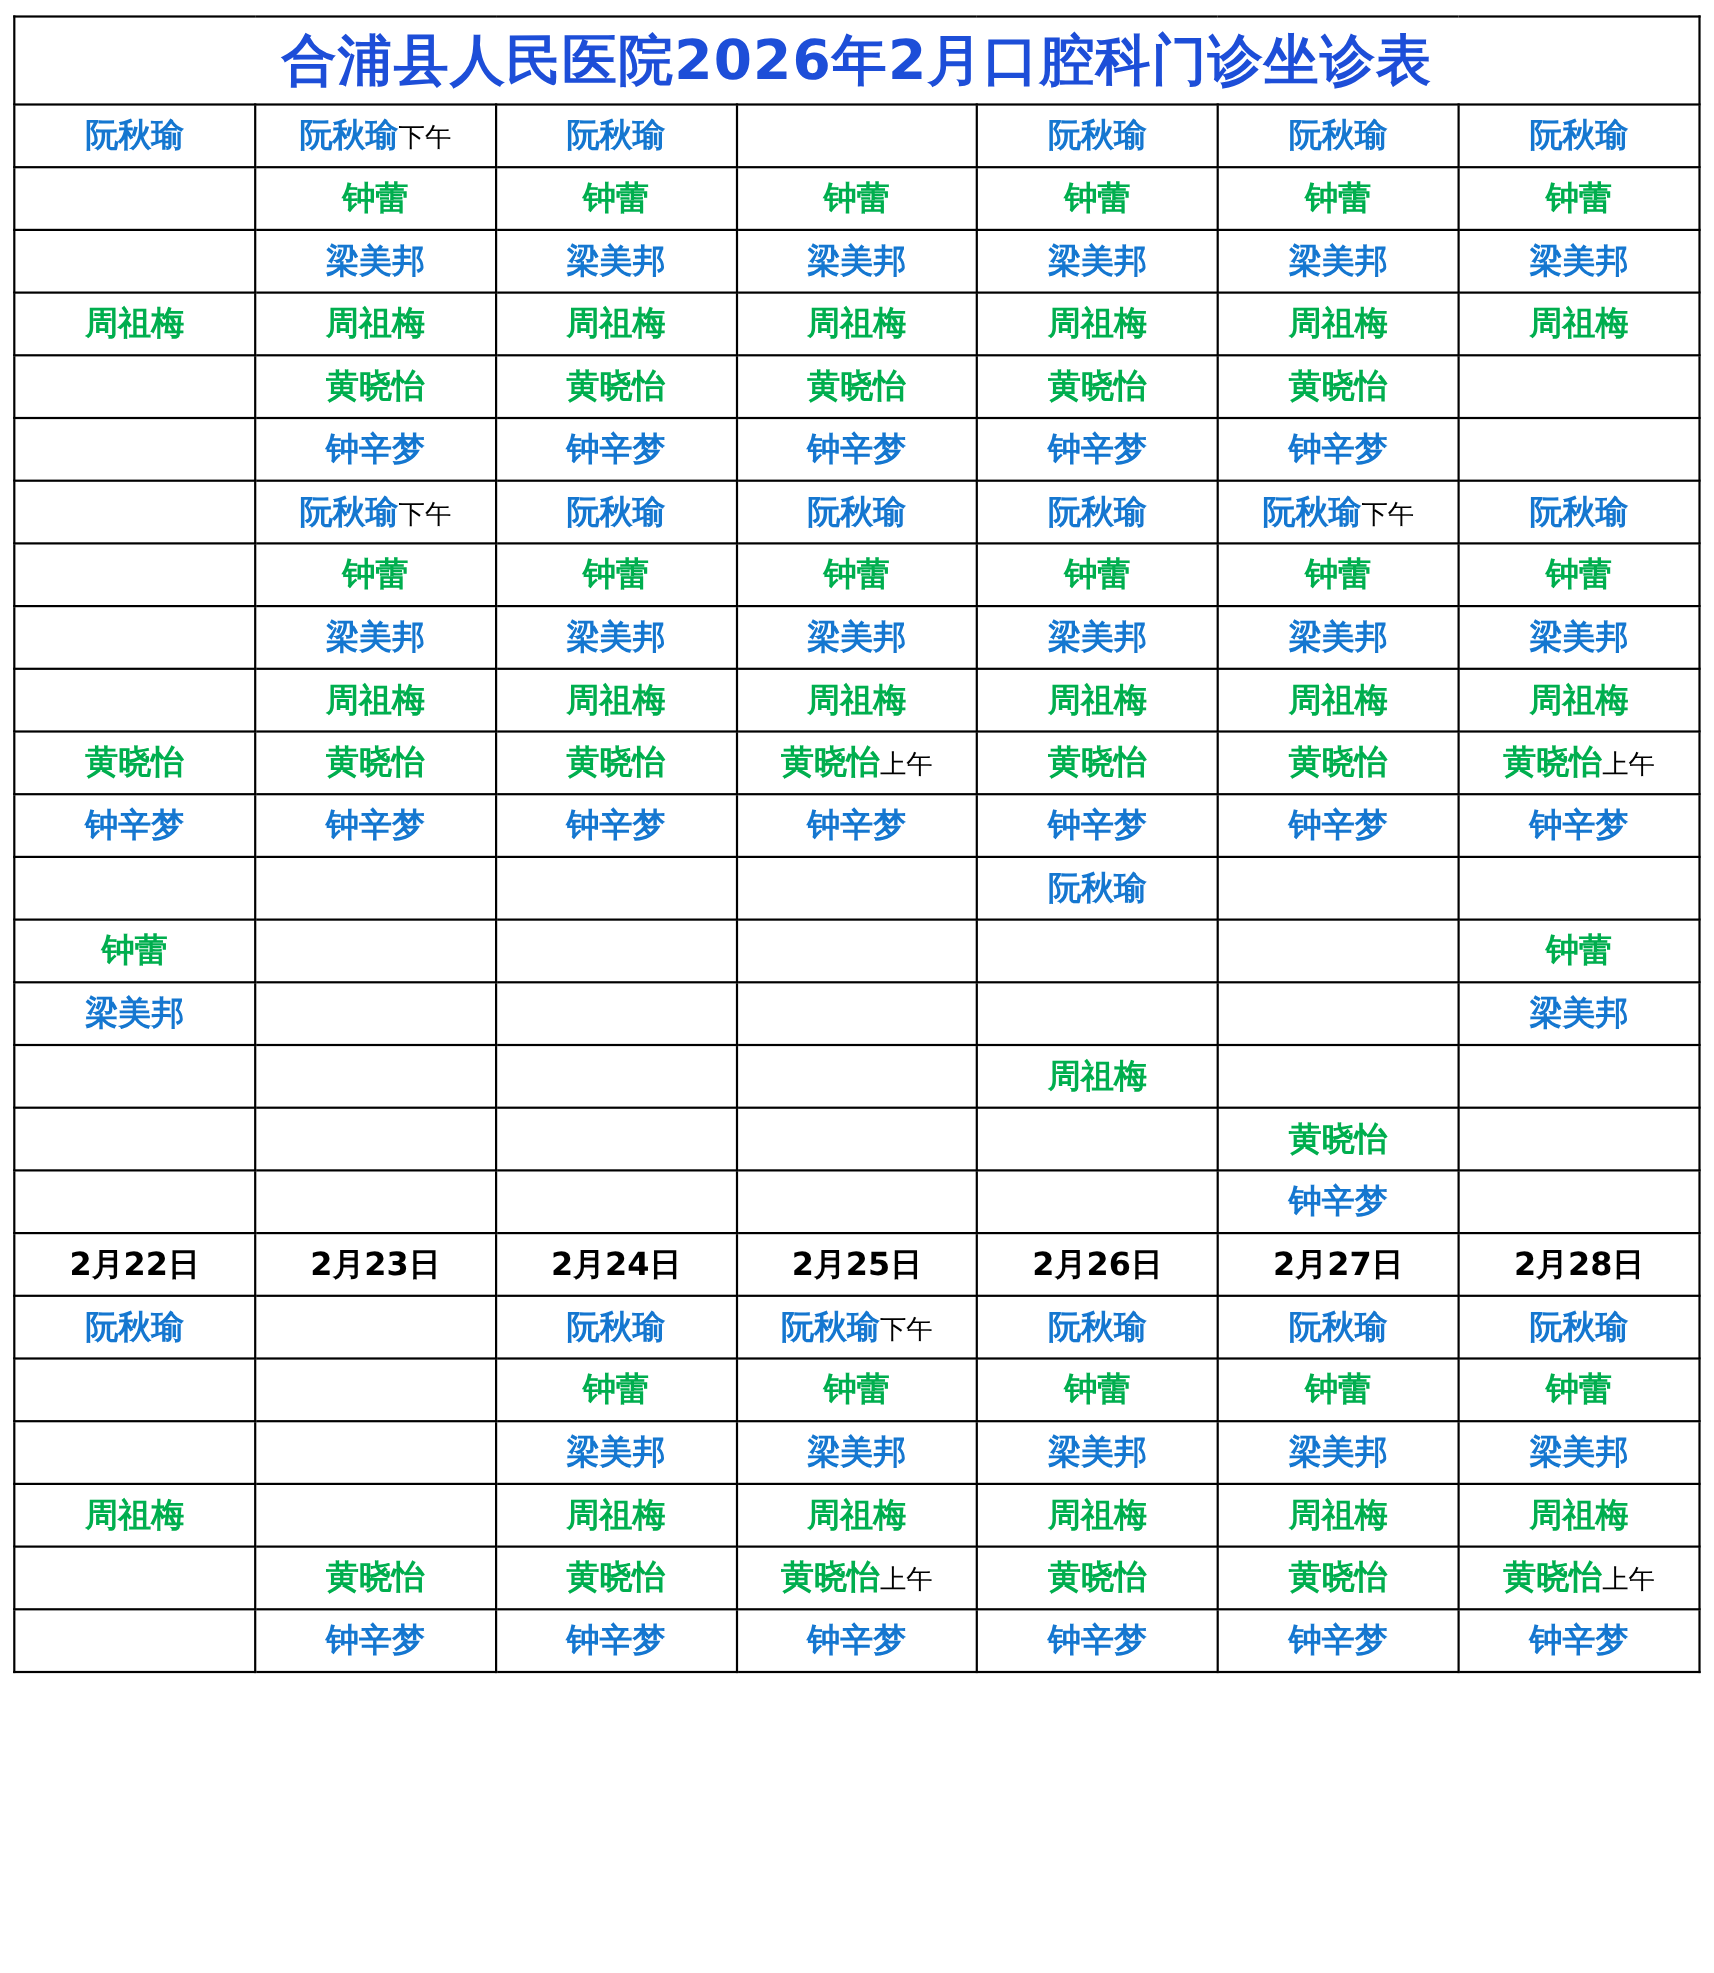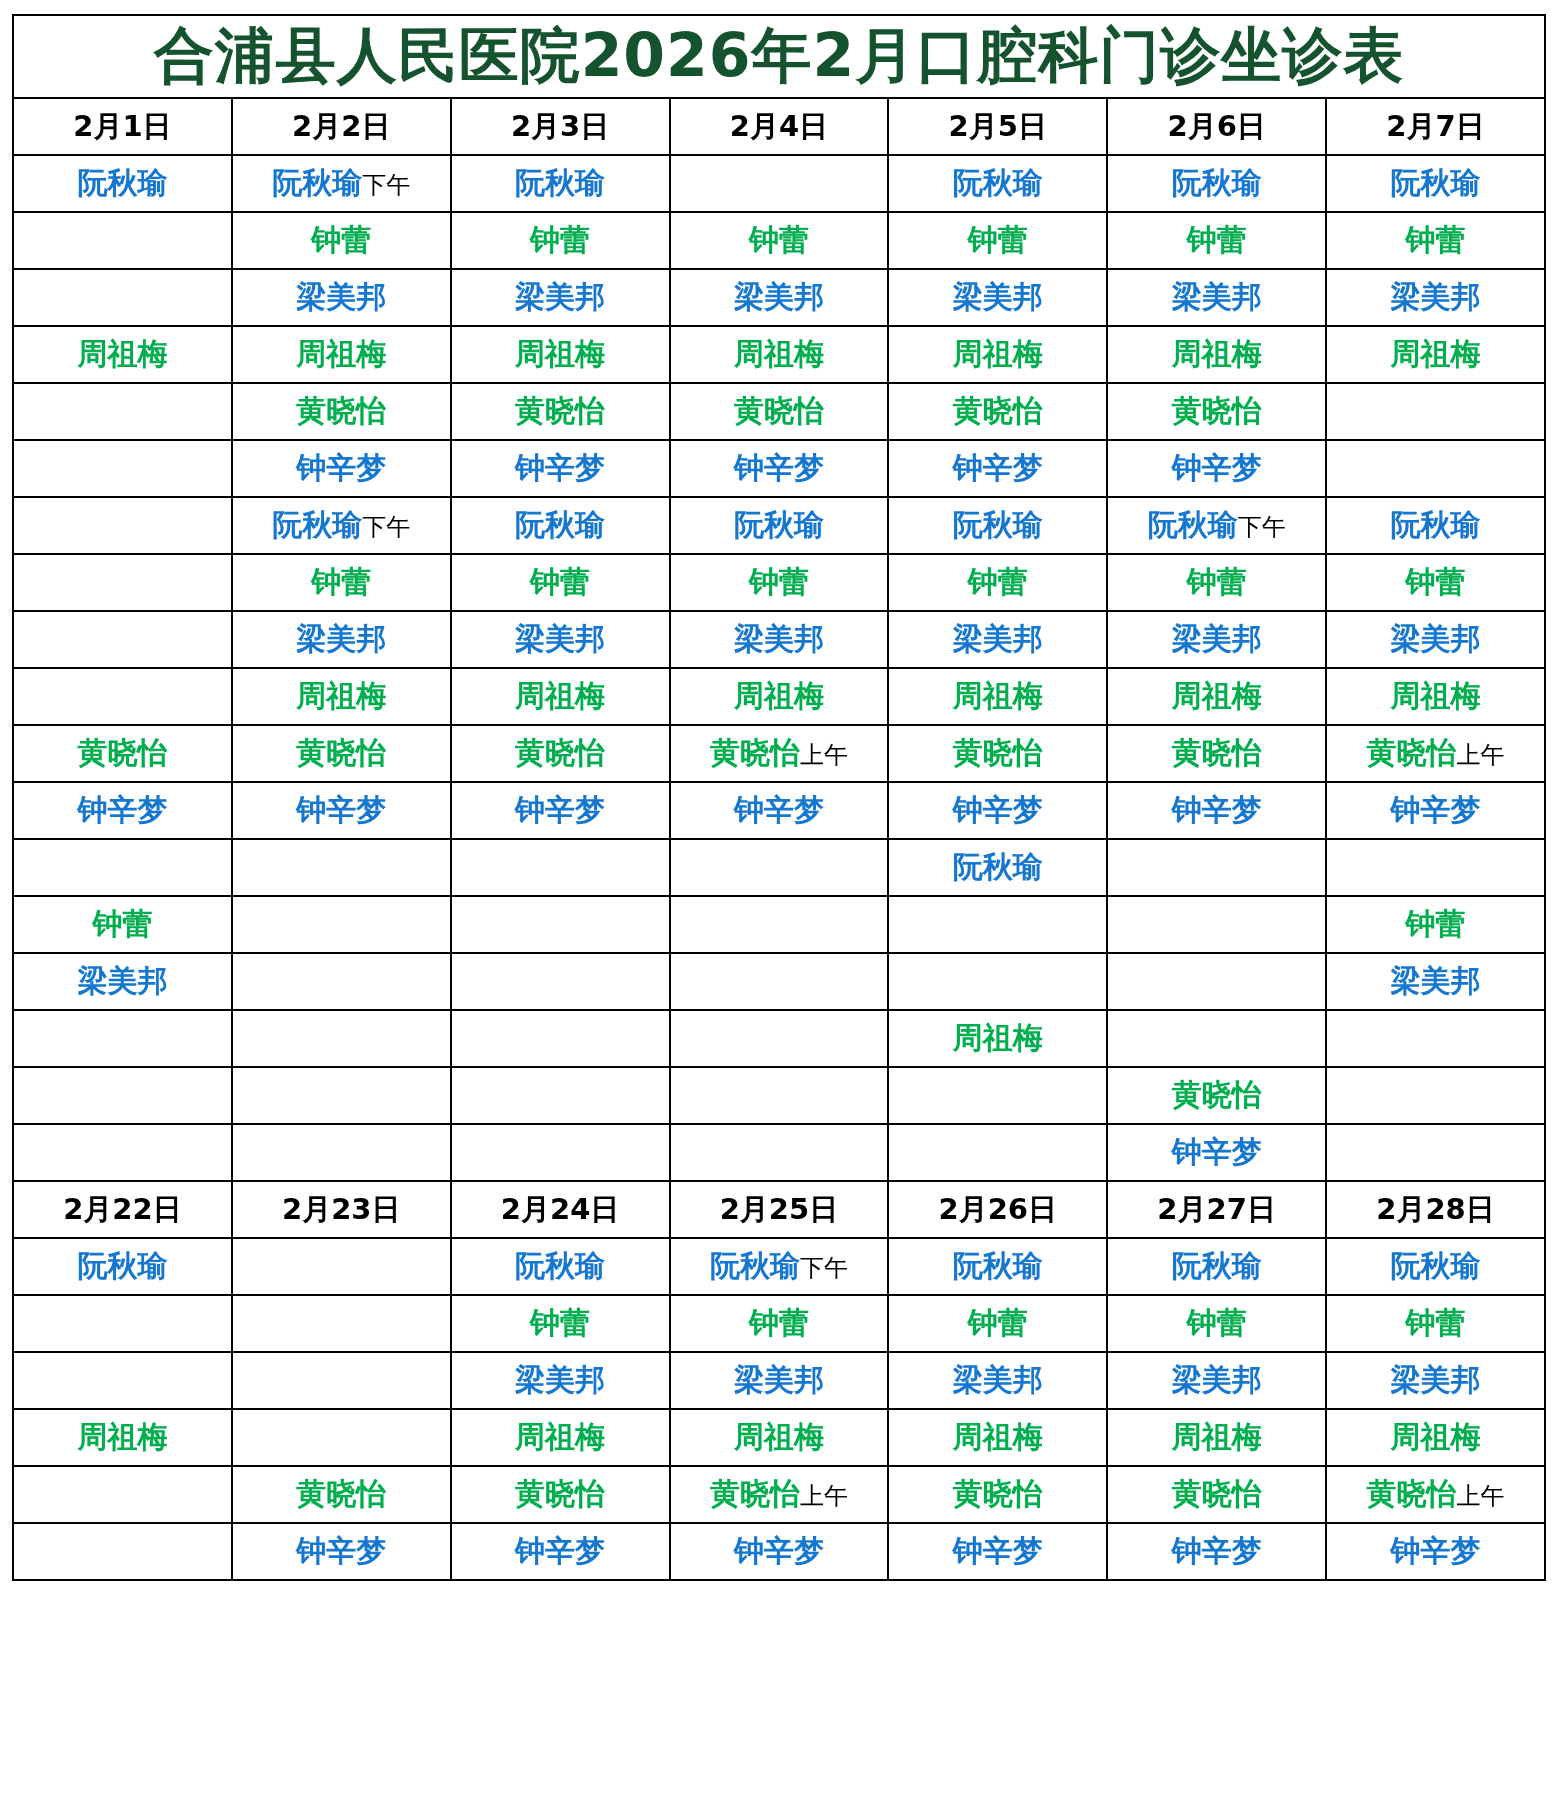--- a/index.html
+++ b/index.html
@@ -23,23 +23,23 @@
   th,td{
     border:2.5px solid #000000;
     text-align:center;
     vertical-align:middle;
     padding:0;
     white-space:nowrap;
     overflow:hidden;
   }
   .title-cell{
     height:78px;
-    font-size:60px;
-    font-weight:bold;
-    color:#14532d;
+    font-size:50px;
+    font-weight:bold;
+    color:#1d4ed8;
     letter-spacing:1px;
   }
   .weekday-cell{
     height:52px;
     font-size:28px;
     font-weight:bold;
     color:#000000;
   }
   .date-cell{
     height:55px;
@@ -64,29 +64,20 @@
 </head>
 <body>
 
 <table class="schedule">
   <thead>
     <tr>
       <th class="title-cell" colspan="7">合浦县人民医院2026年2月口腔科门诊坐诊表</th>
     </tr>
   </thead>
   <tbody>
-      <tr class="date-row">
-        <td class="date-cell">2月1日</td>
-        <td class="date-cell">2月2日</td>
-        <td class="date-cell">2月3日</td>
-        <td class="date-cell">2月4日</td>
-        <td class="date-cell">2月5日</td>
-        <td class="date-cell">2月6日</td>
-        <td class="date-cell">2月7日</td>
-      </tr>
       <tr class="doctor-row">
         <td class="doctor-cell"><span class="doctor-name" style="color: rgb(21, 119, 208);">阮秋瑜</span></td>
         <td class="doctor-cell"><span class="doctor-name" style="color: rgb(21, 119, 208);">阮秋瑜</span><span class="session-label">下午</span></td>
         <td class="doctor-cell"><span class="doctor-name" style="color: rgb(21, 119, 208);">阮秋瑜</span></td>
         <td class="doctor-cell"></td>
         <td class="doctor-cell"><span class="doctor-name" style="color: rgb(21, 119, 208);">阮秋瑜</span></td>
         <td class="doctor-cell"><span class="doctor-name" style="color: rgb(21, 119, 208);">阮秋瑜</span></td>
         <td class="doctor-cell"><span class="doctor-name" style="color: rgb(21, 119, 208);">阮秋瑜</span></td>
       </tr>
       <tr class="doctor-row">

